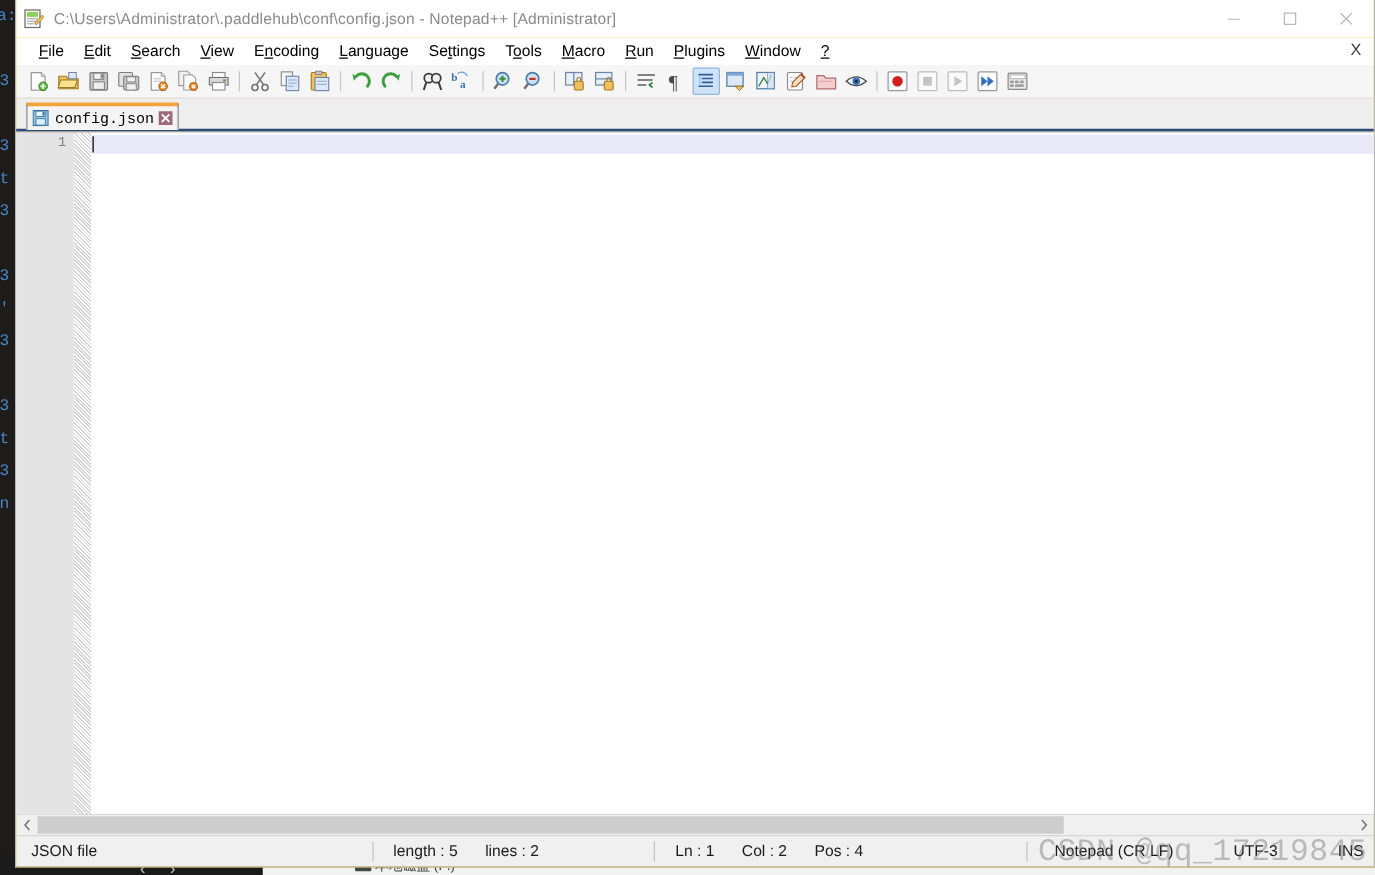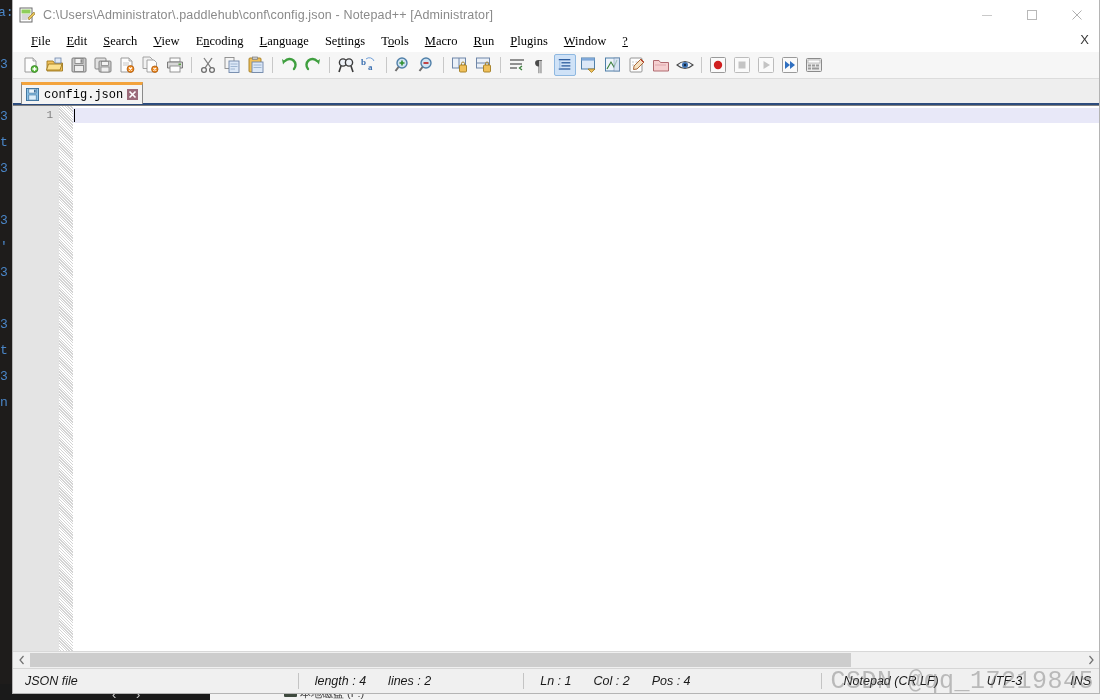--- a/index.html
+++ b/index.html
@@ -141,21 +141,20 @@
     align-items: center;
     padding-left: 10px;
     flex: none;
   }
   .menu-item {
     font-size: 12.5px;
     color: #000000;
     padding: 2px 8px;
     white-space: nowrap;
     cursor: default;
-    font-family: Liberation Serif, serif;
   }
   .menu-item u { text-decoration: underline; }
   .menu-close-x {
     position: absolute;
     right: 10px;
     top: 2px;
     font-size: 13px;
     color: #3a3a3a;
   }
 
@@ -317,21 +316,20 @@
 
   
   .statusbar {
     height: 24px;
     background: #f0f0f0;
     border-top: 1px solid #d6d6d6;
     display: flex;
     align-items: center;
     flex: none;
     position: relative;
-    font-style: italic;
   }
   .sb-cell {
     font-size: 12.5px;
     color: #1a1a1a;
     padding: 0 8px;
     height: 24px;
     display: flex;
     align-items: center;
     white-space: nowrap;
     box-sizing: border-box;
@@ -770,21 +768,21 @@
       <div class="hs-arrow">
         <svg width="8" height="10" viewBox="0 0 8 10">
             <path d="M2.5 1 L6 5 L2.5 9" fill="none" stroke="#707070" stroke-width="1.2"></path>
           </svg>
       </div>
     </div>
 
     <div class="statusbar">
       <div class="sb-cell sb-type">JSON file</div>
       <div class="sb-div"></div>
-      <div class="sb-cell sb-len">length : 4</div>
+      <div class="sb-cell sb-len">length : 5</div>
       <div class="sb-cell sb-lines">lines : 2</div>
       <div class="sb-div" style="margin-left:84px;"></div>
       <div class="sb-cell sb-metrics">
         <span>Ln : 1</span>
         <span>Col : 2</span>
         <span>Pos : 4</span>
       </div>
       <div class="sb-div" style="margin-left:122px;"></div>
       <div class="sb-cell sb-eol">Notepad (CR LF)</div>
       <div class="sb-cell sb-enc">UTF-3</div>

